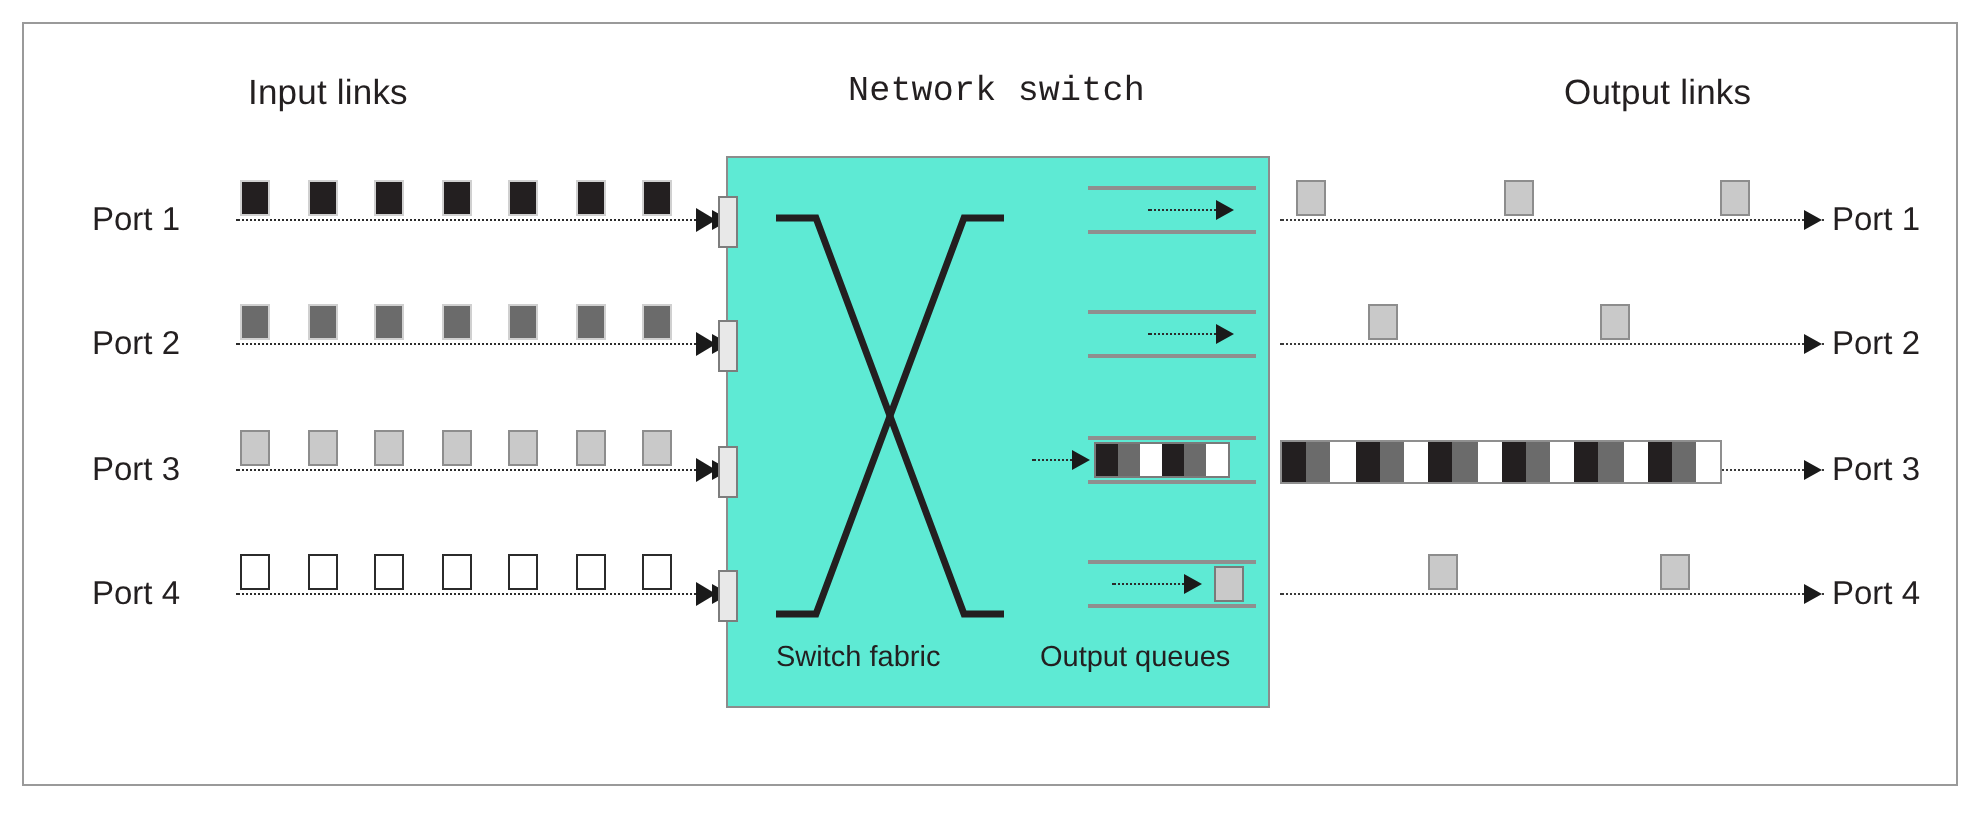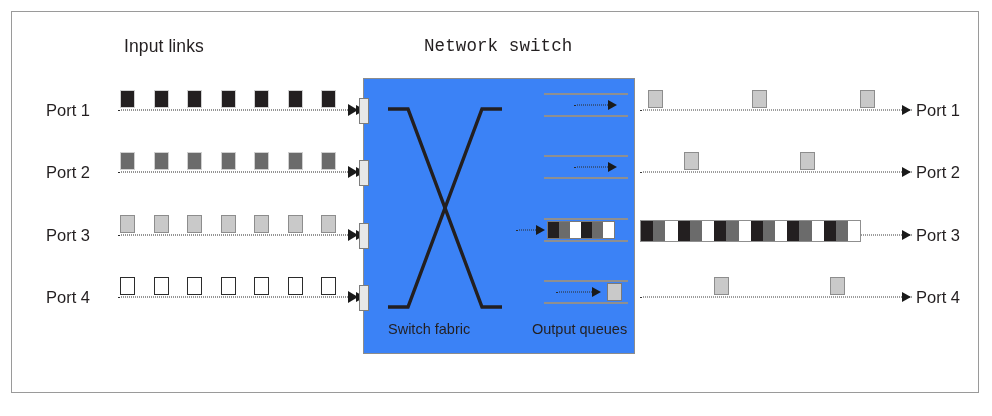--- a/index.html
+++ b/index.html
@@ -76,21 +76,21 @@
   .pkt.gry {background:#6b6b6b;border-color:#d0d0d0;}
   .pkt.lgry{background:#c9c9c9;border-color:#8d8d8d;}
   .pkt.wht {background:#ffffff;border-color:#2b2b2b;}
 
   
   .switchbox{
     position:absolute;left:363px;top:78px;
     width:272px;height:276px;
     border:1.4px solid #8c8c8c;
     box-sizing:border-box;
-    background:#3b82f6;
+    background:#5eead4;
   }
 
   
   .tab{
     position:absolute;left:-5px;
     width:10px;height:26px;
     background:#e8e8e8;
     border:1.4px solid #7d7d7d;
     box-sizing:border-box;
   }
@@ -160,20 +160,21 @@
   .tcell.wht{background:#ffffff;}
 </style>
 </head>
 <body>
 
 <div id="stage">
   <div class="frame"></div>
 
   <div class="heading" id="hd-input">Input links</div>
   <div class="heading" id="hd-switch">Network switch</div>
+  <div class="heading" id="hd-output">Output links</div>
 
   <div class="port-label left" style="top:101px">Port 1</div>
   <div class="port-label left" style="top:163px">Port 2</div>
   <div class="port-label left" style="top:226px">Port 3</div>
   <div class="port-label left" style="top:288px">Port 4</div>
 
   <div class="in-row" id="in-row-0" style="top:93px">
       <div class="dotline"></div>
       <div class="arrow" style="left: 238px;"></div>
       <div class="pkt blk" style="left: 2px; top: -3px;"></div>
@@ -261,21 +262,21 @@
       </div>
     <div class="qrail" id="qrail-3" style="top:201px">
         <div class="qarrow-dots" style="left: 12px; width: 38px;"></div>
         <div class="arrow" style="left: 48px;"></div>
         <div class="qcells" style="left: 63px;">
           <div class="qcell lgry" style="width: 13px;"></div>
         </div>
       </div>
 
     <div class="inner-cap" style="left:24px;top:242px">Switch fabric</div>
-    <div class="inner-cap" style="left:168px;top:242px">Output queues</div>
+    <div class="inner-cap" style="left:156px;top:242px">Output queues</div>
   </div>
 
   <div class="out-row" id="out-row-0" style="top:93px">
       <div class="dotline out"></div>
       <div class="arrow" style="left: 262px;"></div>
       <div class="pkt lgry" style="left: 8px; top: -3px;"></div>
       <div class="pkt lgry" style="left: 112px; top: -3px;"></div>
       <div class="pkt lgry" style="left: 220px; top: -3px;"></div>
     </div>
   <div class="out-row" id="out-row-1" style="top:155px">

